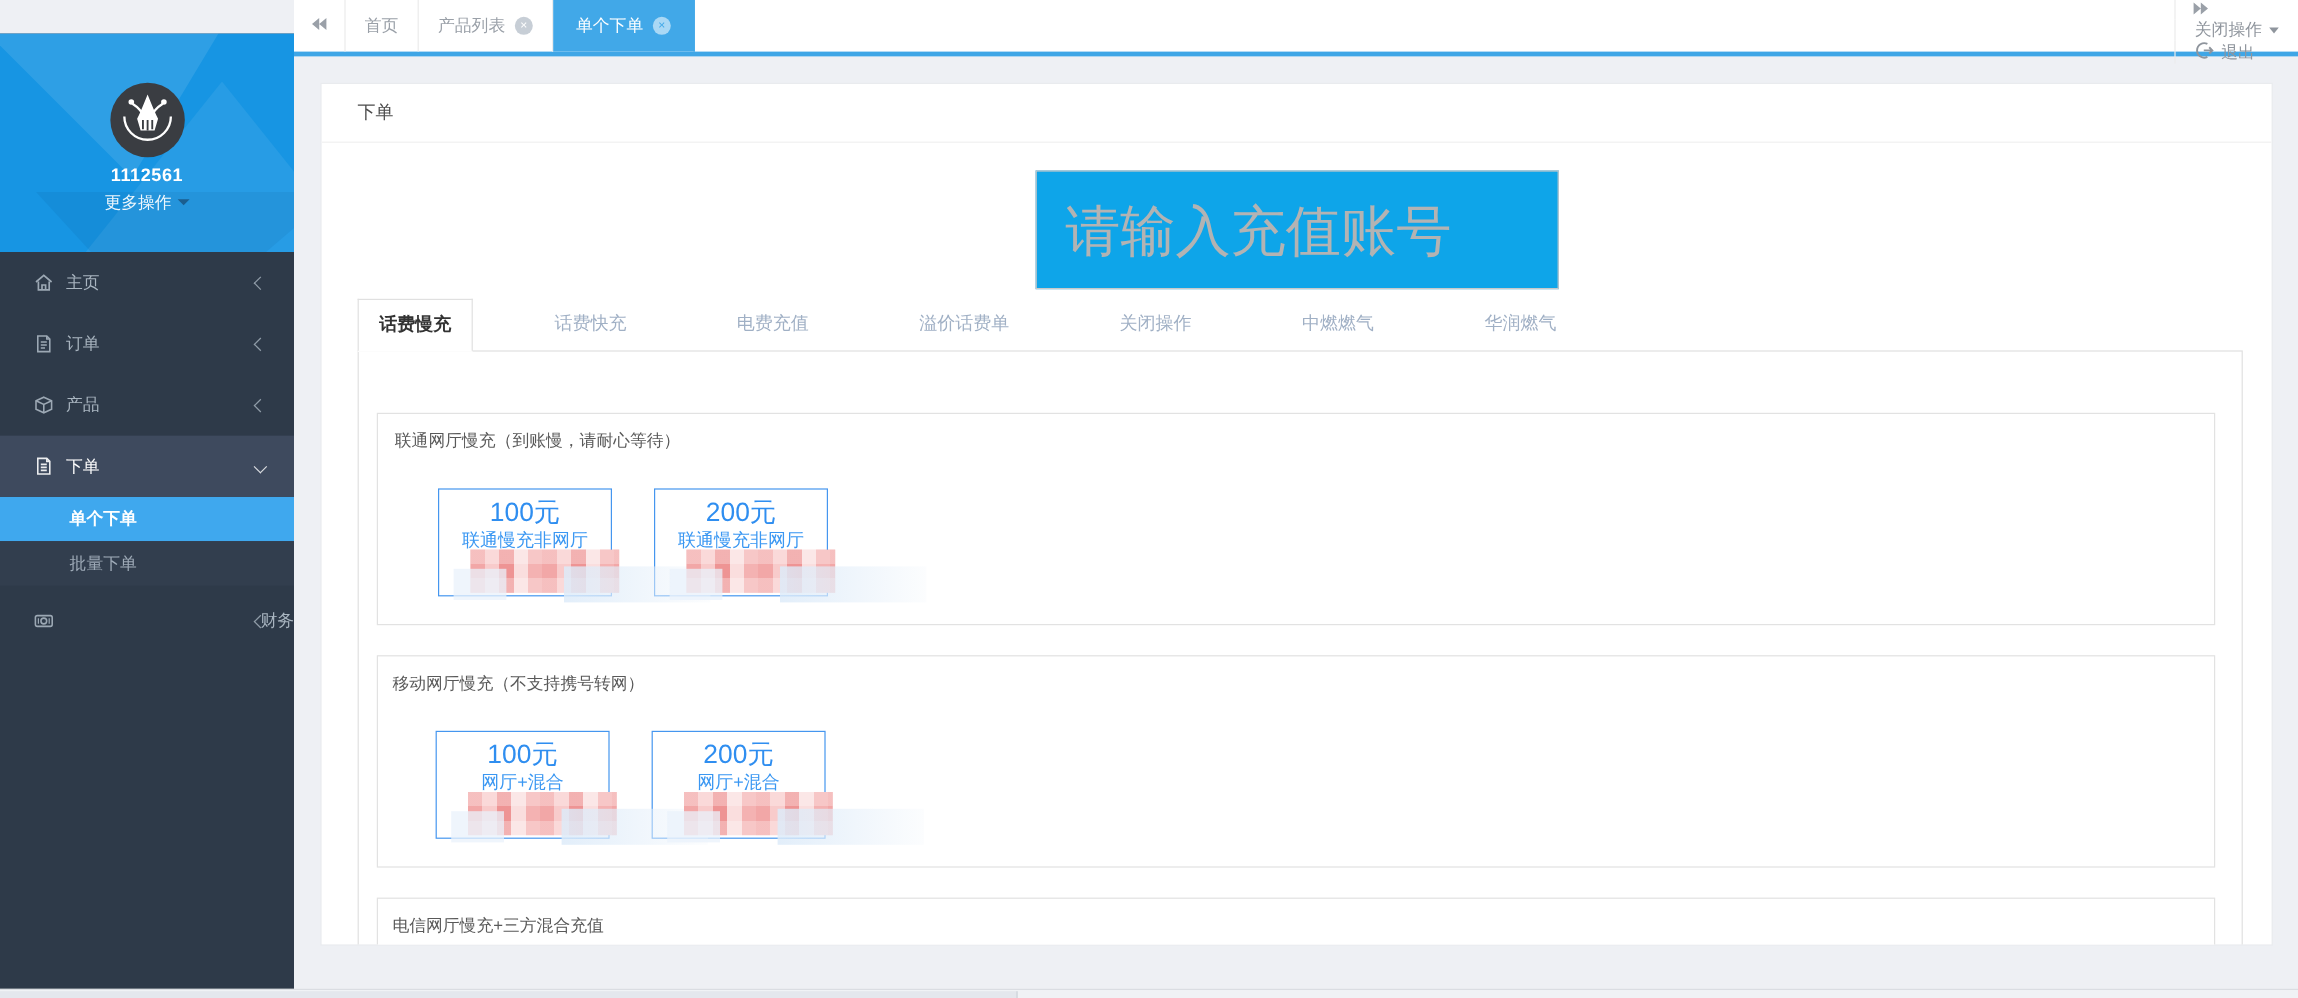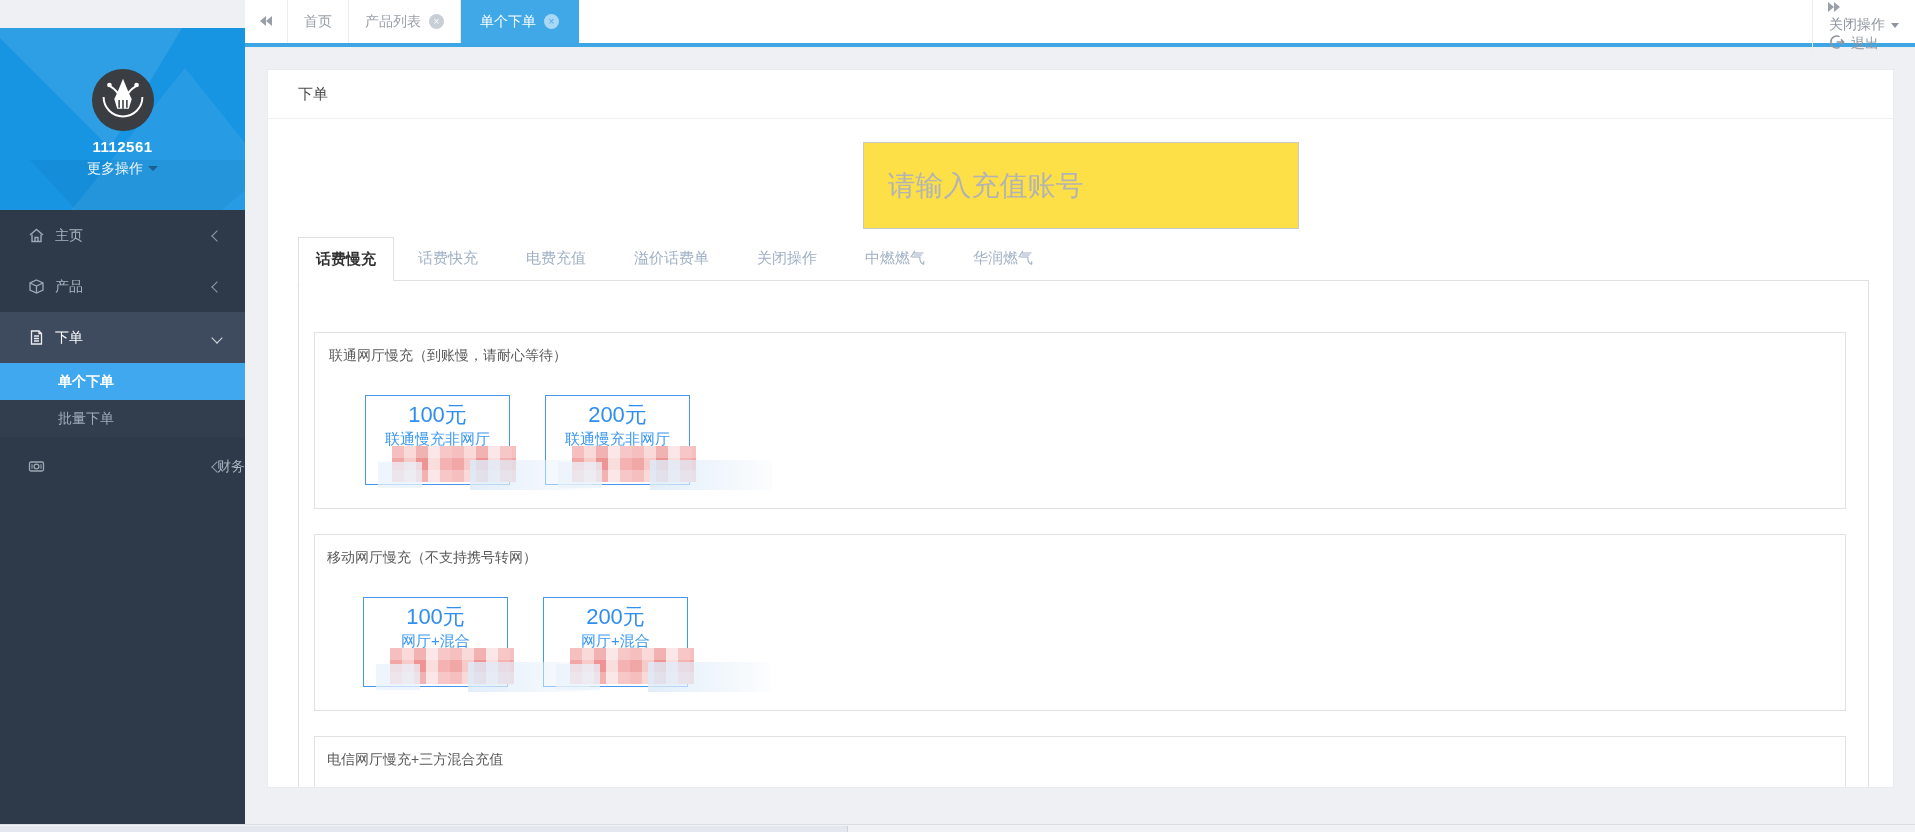--- a/index.html
+++ b/index.html
@@ -55,25 +55,25 @@
     border-left:4px solid transparent;border-right:4px solid transparent;border-top:5px solid #8f959d;}
   .tb-rbtn svg{margin-right:6px;}
 
   
   .content{position:absolute;left:245px;top:47px;right:0;bottom:7px;background:#eef0f4;overflow:hidden;}
   .card{position:absolute;left:23px;top:23px;width:1625px;height:717px;background:#fff;
     box-shadow:0 0 0 1px #e9ebee;overflow:hidden;box-sizing:border-box;}
   .card-header{height:48px;line-height:48px;padding-left:30px;border-bottom:1px solid #f1f1f1;
     color:#4c4c4c;font-size:15px;}
   .account-wrap{text-align:center;margin-top:23px;}
-  .account-input{width:436px;height:87px;box-sizing:border-box;border:1px solid #c9c9c9;background:#fde047;
-    font-size:28px;color:#333;padding:0 24px;outline:none;font-family:inherit;}
+  .account-input{width:436px;height:99px;box-sizing:border-box;border:1px solid #c9c9c9;background:#0ea5e9;
+    font-size:46px;color:#333;padding:0 24px;outline:none;font-family:inherit;}
   .account-input::placeholder{color:#b3b3b3;}
 
-  .ptabs{position:relative;z-index:2;display:flex;margin:8px 24px -1px 30px;}
+  .ptabs{position:relative;z-index:2;display:flex;margin:8px 24px -1px 30px;gap:44px;}
   .ptab{height:42px;line-height:42px;padding:0 24px;font-size:15px;color:#a0b0c5;cursor:pointer;white-space:nowrap;}
   .ptab.active{background:#fff;border:1px solid #e0e0e0;border-bottom:1px solid #fff;
     color:#333;font-weight:bold;padding:0 17px;}
   .tab-box{margin:0 24px 0 30px;border:1px solid #e0e0e0;padding:51px 22px 25px 15px;}
 
   .sec{border:1px solid #e2e2e2;background:#fff;padding:12px 14px 23px 14px;}
   .sec + .sec{margin-top:25px;padding-left:12px;}
   .sec-title{font-size:14px;color:#595959;line-height:20px;}
   .cards{display:flex;gap:35px;margin:30px 0 0 36px;}
   .pcard{position:relative;width:145px;height:90px;box-sizing:border-box;border:1px solid #4596ef;
@@ -173,20 +173,29 @@
           <span class="mi"><svg width="17" height="17" viewBox="0 0 17 17" fill="none" stroke="currentColor" stroke-width="1.4">
               <path d="M2 8 L8.5 2.5 L15 8"></path>
               <path d="M4 7.5 V14.5 H13 V7.5"></path>
               <path d="M7 14.5 V10.5 H10 V14.5"></path>
             </svg></span>
           <span>主页</span>
           <span class="chev left"></span>
         </div>
         <div class="nav-item">
           <span class="mi"><svg width="17" height="17" viewBox="0 0 17 17" fill="none" stroke="currentColor" stroke-width="1.3">
+              <path d="M3.5 2 H11 L13.5 4.5 V15 H3.5 Z"></path>
+              <path d="M11 2 V4.5 H13.5"></path>
+              <path d="M6 7 H11 M6 9.5 H11 M6 12 H9.5"></path>
+            </svg></span>
+          <span>订单</span>
+          <span class="chev left"></span>
+        </div>
+        <div class="nav-item">
+          <span class="mi"><svg width="17" height="17" viewBox="0 0 17 17" fill="none" stroke="currentColor" stroke-width="1.3">
               <path d="M8.5 2 L15 5 V12 L8.5 15 L2 12 V5 Z"></path>
               <path d="M2 5 L8.5 8 L15 5 M8.5 8 V15"></path>
             </svg></span>
           <span>产品</span>
           <span class="chev left"></span>
         </div>
         <div class="nav-item open">
           <span class="mi"><svg width="17" height="17" viewBox="0 0 17 17" fill="none" stroke="currentColor" stroke-width="1.3">
               <path d="M3.5 2 H11 L13.5 4.5 V15 H3.5 Z"></path>
               <path d="M11 2 V4.5 H13.5"></path>

